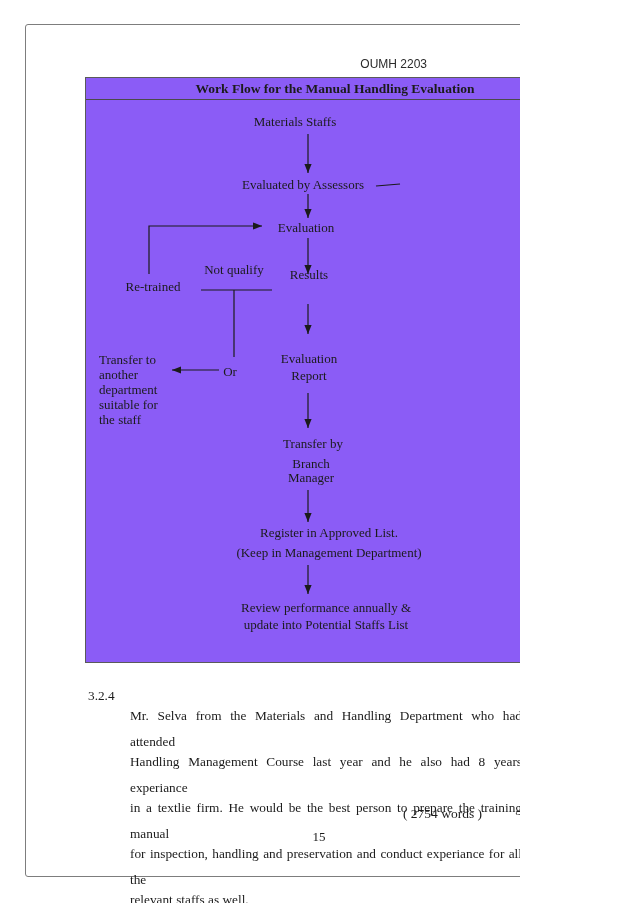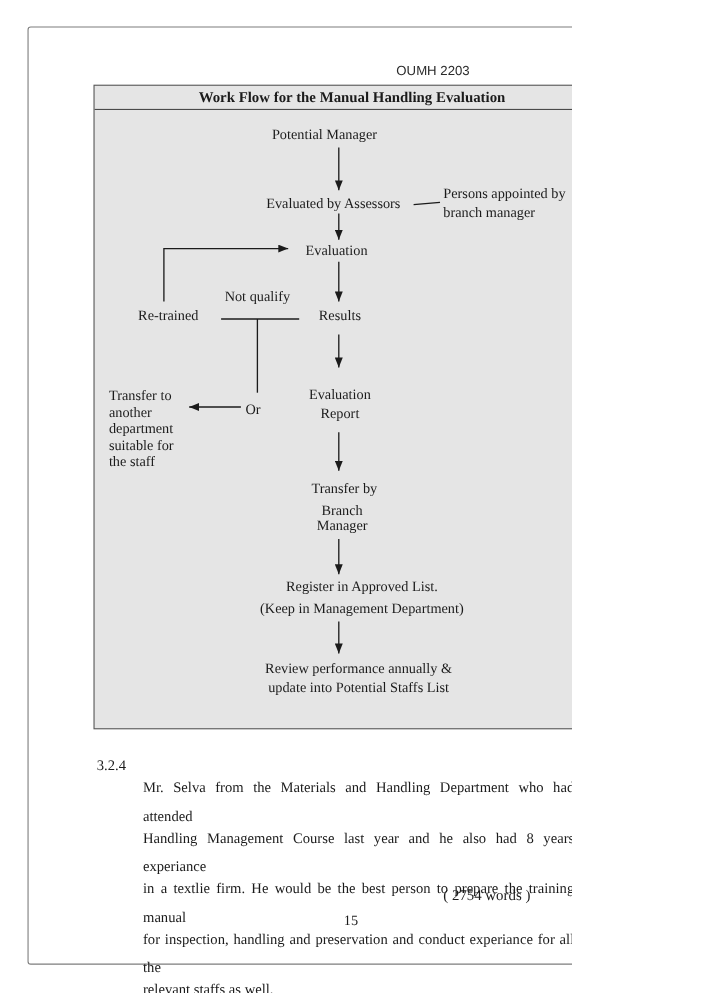--- a/index.html
+++ b/index.html
@@ -2,21 +2,21 @@
 <html><head>
 <meta charset="utf-8">
 <style>
   html,body{margin:0;padding:0;background:#ffffff;}
   .page{position:relative;width:520px;height:903px;background:#ffffff;overflow:hidden;
         font-family:"Liberation Serif","DejaVu Serif",serif;color:#1b1b1b;}
   .frame{position:absolute;left:25px;top:24px;width:587px;height:851px;
          border:1px solid #7d7d7d;border-radius:3px;background:#ffffff;}
   .course-code{position:absolute;top:57px;right:93px;font-family:"Liberation Sans","DejaVu Sans",sans-serif;
          font-size:12px;line-height:15px;color:#2a2a2a;}
-  .fc-box{position:absolute;left:85px;top:77px;width:468px;height:584px;border:1px solid #5a5a5a;background:#e5e5e5;}
+  .fc-box{position:absolute;left:85px;top:77px;width:468px;height:584px;border:1px solid #5a5a5a;background:#8b5cf6;padding-left:30px;}
   .fc-title{position:absolute;left:0;top:0;width:100%;height:21px;line-height:21px;border-bottom:1px solid #4a4a4a;
          text-align:center;font-weight:bold;font-size:13.5px;}
   .fc-svg{position:absolute;left:0;top:0;width:468px;height:584px;}
   .fc-t{position:absolute;font-size:13px;line-height:15px;text-align:center;transform:translateX(-50%);
         white-space:pre-line;}
   .fc-l{position:absolute;font-size:13px;line-height:15px;text-align:left;white-space:pre-line;}
   .lh17{line-height:17px;}
   .lh14{line-height:14px;}
   .lh20{line-height:20px;}
   .sec-num{position:absolute;left:88px;top:683px;width:45px;height:26px;line-height:26px;font-size:13.3px;}
@@ -50,28 +50,26 @@
       <line x1="222" y1="160" x2="222" y2="196" stroke="#1b1b1b" stroke-width="1.2" marker-end="url(#ah)"></line>
       <line x1="115" y1="212" x2="186" y2="212" stroke="#1b1b1b" stroke-width="1.2"></line>
       <line x1="148" y1="212" x2="148" y2="279" stroke="#1b1b1b" stroke-width="1.2"></line>
       <line x1="133" y1="292" x2="86" y2="292" stroke="#1b1b1b" stroke-width="1.2" marker-end="url(#ah)"></line>
       <line x1="222" y1="226" x2="222" y2="256" stroke="#1b1b1b" stroke-width="1.2" marker-end="url(#ah)"></line>
       <line x1="222" y1="315" x2="222" y2="350" stroke="#1b1b1b" stroke-width="1.2" marker-end="url(#ah)"></line>
       <line x1="222" y1="412" x2="222" y2="444" stroke="#1b1b1b" stroke-width="1.2" marker-end="url(#ah)"></line>
       <line x1="222" y1="487" x2="222" y2="516" stroke="#1b1b1b" stroke-width="1.2" marker-end="url(#ah)"></line>
     </svg>
 
-    <div class="fc-t" style="left:209px;top:36px;">Potential Manager</div>
+    <div class="fc-t" style="left:209px;top:36px;">Materials Staffs</div>
     <div class="fc-t" style="left:217px;top:99px;">Evaluated by Assessors</div>
-    <div class="fc-l lh17" style="left:317px;top:89px;width:125px;">Persons appointed by
-branch manager</div>
     <div class="fc-t" style="left:220px;top:142px;">Evaluation</div>
     <div class="fc-t" style="left:148px;top:184px;">Not qualify</div>
     <div class="fc-t" style="left:67px;top:201px;">Re-trained</div>
-    <div class="fc-t" style="left:223px;top:201px;">Results</div>
+    <div class="fc-t" style="left:223px;top:189px;">Results</div>
     <div class="fc-t" style="left:144px;top:286px;">Or</div>
     <div class="fc-l" style="left:13px;top:274px;width:70px;">Transfer to
 another
 department
 suitable for
 the staff</div>
     <div class="fc-t lh17" style="left:223px;top:272px;">Evaluation
 Report</div>
     <div class="fc-t" style="left:227px;top:358px;">Transfer by</div>
     <div class="fc-t lh14" style="left:225px;top:379px;">Branch

